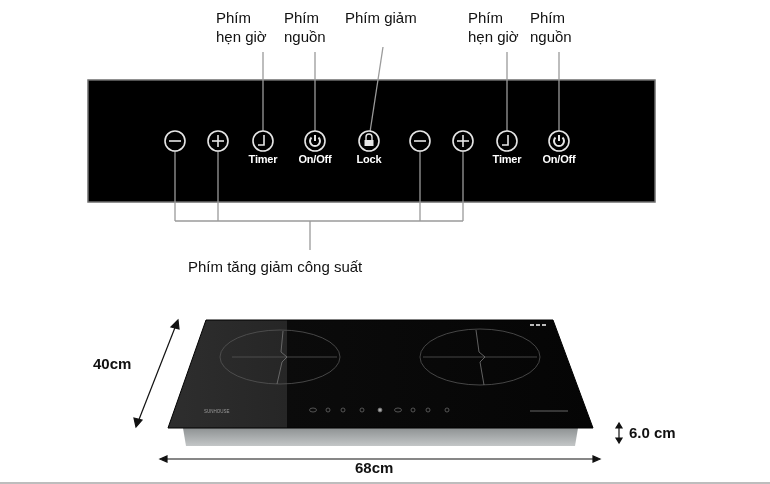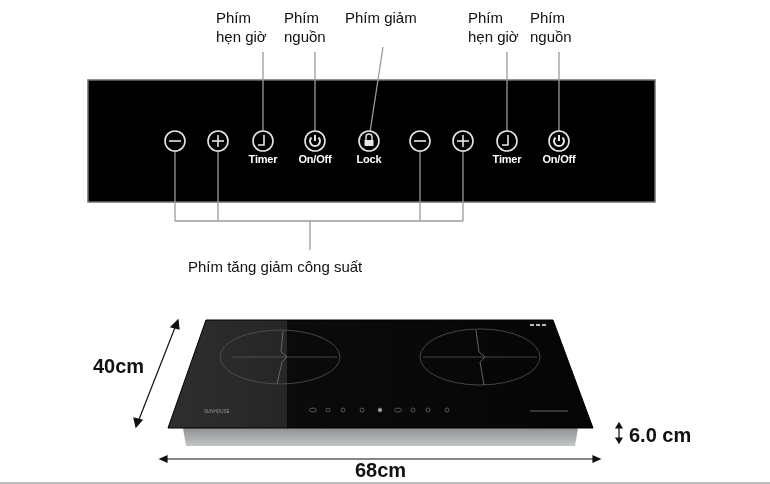--- a/index.html
+++ b/index.html
@@ -1,21 +1,21 @@
 <!DOCTYPE html>
 <html><head>
   <meta charset="utf-8">
   <style>
     html, body { margin: 0; padding: 0; background: #ffffff; }
     body { width: 770px; height: 484px; position: relative; overflow: hidden;
            font-family: "Liberation Sans", "DejaVu Sans", sans-serif; color: #111; }
     .canvas { position: absolute; left: 0; top: 0; }
     .label { position: absolute; font-size: 15px; line-height: 19px; text-align: left; color: #111; white-space: nowrap; }
     .label span { display: block; }
-    .dim { position: absolute; font-weight: bold; font-size: 20px; color: #111; white-space: nowrap; }
+    .dim { position: absolute; font-weight: bold; font-size: 15px; color: #111; white-space: nowrap; }
     .btn-cap { position: absolute; font-size: 11px; font-weight: bold; color: #ffffff; text-align: center; width: 40px; letter-spacing: -0.2px; }
     .bottom-rule { position: absolute; left: 0; top: 482px; width: 770px; height: 2px; background: #bdbdbd; }
   </style>
 </head>
 <body>
 
 <div class="label" style="left:216px; top:8px; width:62px;">
   <span>Phím</span>
   <span>hẹn giờ</span>
 </div>

